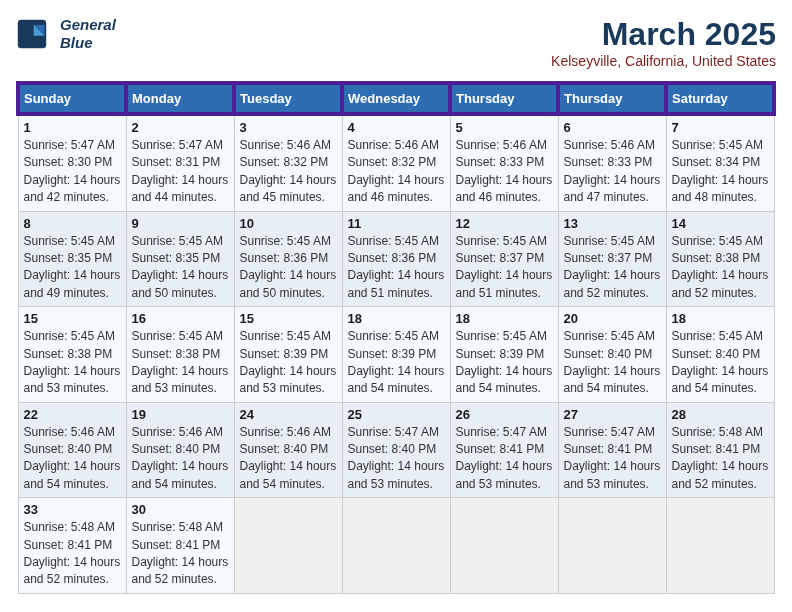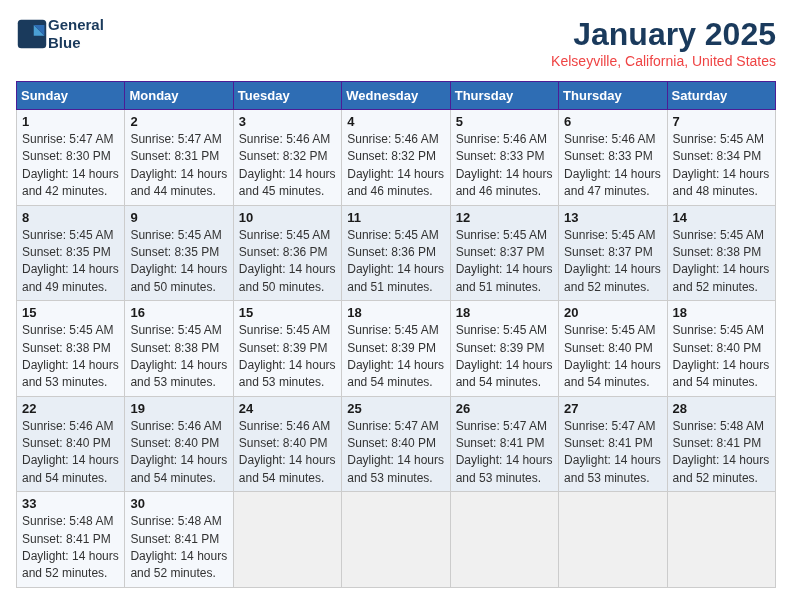--- a/index.html
+++ b/index.html
@@ -12,21 +12,22 @@
     }
     .header-area {
       display: flex;
       justify-content: space-between;
       align-items: flex-start;
       margin-bottom: 12px;
     }
     .logo {
       display: flex;
       align-items: center;
-      gap: 0;
+      gap: 12px;
+      font-style: italic;
     }
     .logo-text {
       font-size: 15px;
       font-weight: bold;
       color: #1a3a5c;
       line-height: 1.2;
     }
     .logo-icon {
       width: 32px;
       height: 32px;
@@ -34,35 +35,35 @@
     .title-block {
       text-align: right;
     }
     .calendar-title {
       font-size: 32px;
       font-weight: bold;
       color: #1a3a5c;
     }
     .calendar-subtitle {
       font-size: 14px;
-      color: #ef4444;
+      color: #7f1d1d;
     }
     table {
       width: 100%;
       border-collapse: collapse;
       font-size: 11px;
     }
     thead th {
       background-color: #2e6db4;
       color: #fff;
       padding: 6px 4px;
       text-align: left;
       font-size: 13px;
       font-weight: bold;
-      border: 1px solid #4c1d95;
+      border: 4px solid #4c1d95;
     }
     tbody td {
       border: 1px solid #ccc;
       vertical-align: top;
       padding: 4px 5px;
       width: 107px;
       min-height: 80px;
       background: #fff;
     }
     tbody tr:nth-child(odd) td {
@@ -96,21 +97,21 @@
       <rect x="2" y="2" width="32" height="32" rx="4" fill="#1a3a5c"></rect>
       <polygon points="20,8 32,20 20,20" fill="#4a9fd4"></polygon>
       <polygon points="20,8 32,8 32,20" fill="#2e6db4"></polygon>
     </svg>
     <div class="logo-text">
       <span>General</span><br>
       <span>Blue</span>
     </div>
   </div>
   <div class="title-block">
-    <div class="calendar-title">January 2025</div>
+    <div class="calendar-title">March 2025</div>
     <div class="calendar-subtitle">Kelseyville, California, United States</div>
   </div>
 </div>
 
 <table>
   <thead>
     <tr>
       <th>Sunday</th>
       <th>Monday</th>
       <th>Tuesday</th>

